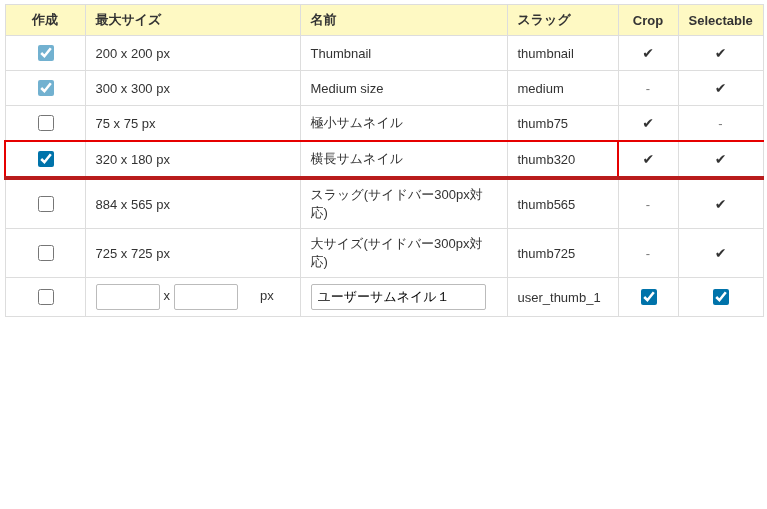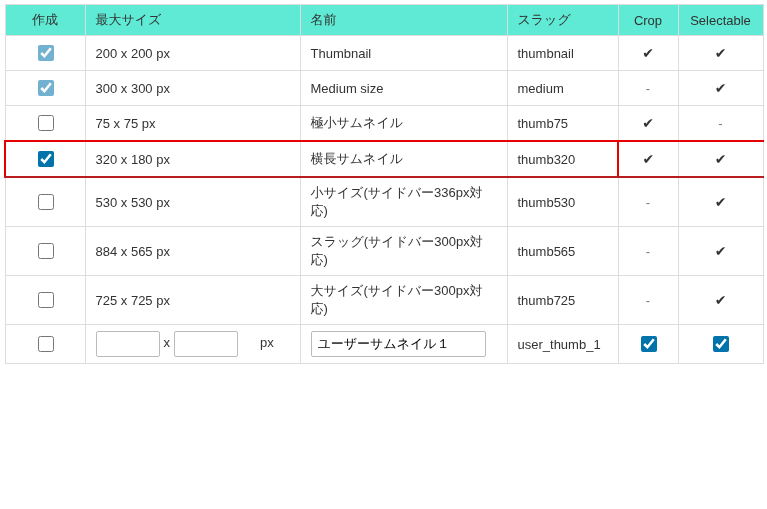--- a/index.html
+++ b/index.html
@@ -17,22 +17,22 @@
     table-layout: fixed;
   }
   th, td {
     border: 1px solid #ddd;
     padding: 6px 10px;
     text-align: left;
     vertical-align: middle;
     height: 30px;
   }
   th {
-    background: #5eead4;
-    font-weight: normal;
+    background: #fef9c3;
+    font-weight: bold;
     color: #333;
   }
   col.col-create { width: 80px; }
   col.col-size { width: 215px; }
   col.col-name { width: 207px; }
   col.col-slug { width: 111px; }
   col.col-crop { width: 60px; }
   col.col-select { width: 85px; }
 
   .center { text-align: center; }
@@ -64,21 +64,21 @@
     border-radius: 2px;
     padding: 2px 6px;
     font-size: 13px;
     vertical-align: middle;
   }
   .size-row span.x { margin: 0 4px; }
   .size-row span.px { margin-left: 22px; }
   tr.highlight td {
     position: relative;
     border-top: 2px solid #e60000;
-    border-bottom: 2px solid #b91c1c;
+    border-bottom: 4px solid #b91c1c;
   }
   tr.highlight td:first-child { border-left: 2px solid #e60000; }
   tr.highlight td.hl-right { border-right: 2px solid #e60000; border-radius: 8px; }
   td.tall { height: 38px; }
 </style>
 </head>
 <body>
 
 <table>
   <colgroup>
@@ -127,28 +127,20 @@
       <tr class="highlight">
         <td class="center"><input type="checkbox" checked="" style=""></td>
         <td>320 x 180 px</td>
         <td>横長サムネイル</td>
         <td class="hl-right">thumb320</td>
         <td class="center"><span class="check-icon">✔</span></td>
         <td class="center"><span class="check-icon">✔</span></td>
       </tr>
       <tr>
         <td class="center"><input type="checkbox" style=""></td>
-        <td>530 x 530 px</td>
-        <td>小サイズ(サイドバー336px対応)</td>
-        <td class="">thumb530</td>
-        <td class="center"><span class="dash">-</span></td>
-        <td class="center"><span class="check-icon">✔</span></td>
-      </tr>
-      <tr>
-        <td class="center"><input type="checkbox" style=""></td>
         <td>884 x 565 px</td>
         <td>スラッグ(サイドバー300px対応)</td>
         <td class="">thumb565</td>
         <td class="center"><span class="dash">-</span></td>
         <td class="center"><span class="check-icon">✔</span></td>
       </tr>
       <tr>
         <td class="center"><input type="checkbox" style=""></td>
         <td>725 x 725 px</td>
         <td>大サイズ(サイドバー300px対応)</td>

